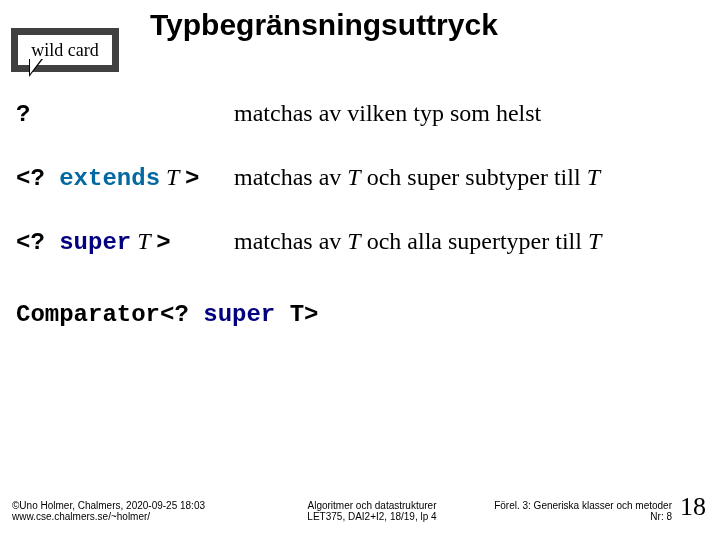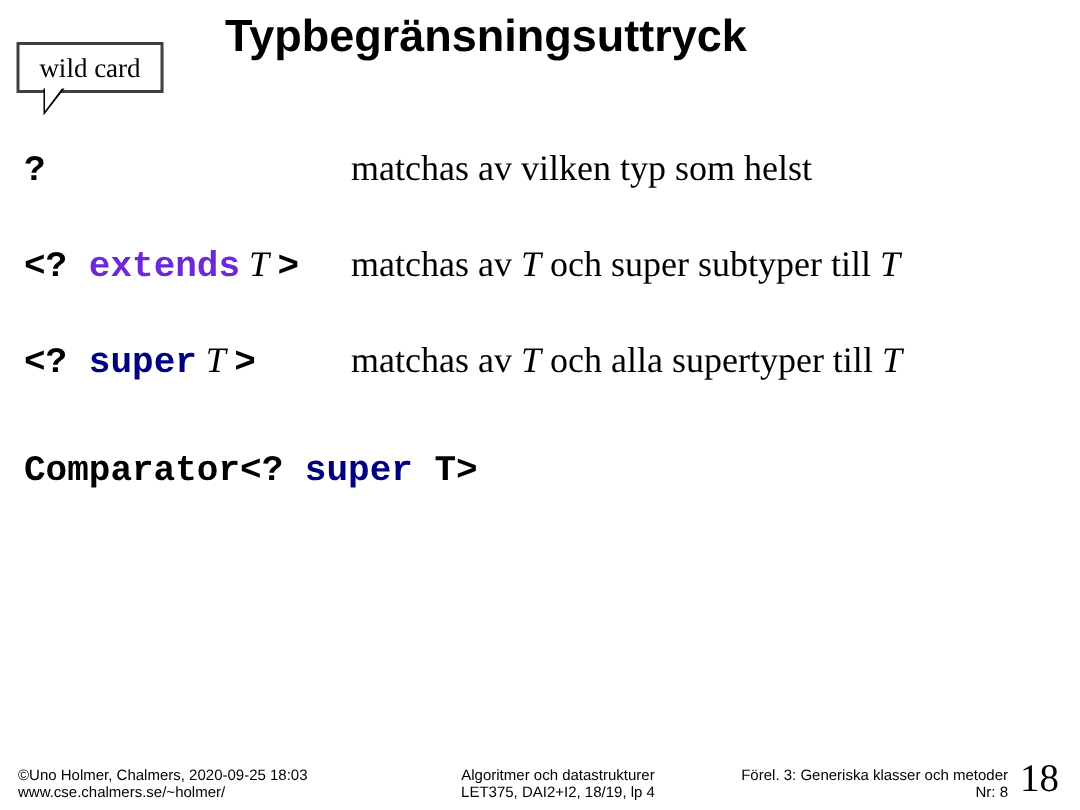--- a/index.html
+++ b/index.html
@@ -28,21 +28,21 @@
     position: absolute;
     left: 4px; top: 4px;
     width: 94px; height: 30px;
     background: #808080;
   }
   .callout .box {
     position: absolute;
     left: 0; top: 0;
     width: 94px; height: 30px;
     background: #fff;
-    border: 2px solid #404040;
+    border: 7px solid #404040;
     font-size: 18px;
     line-height: 30px;
     text-align: center;
     font-family: "Times New Roman", serif;
   }
   .callout .tail {
     position: absolute;
     left: 18px;
     top: 31px;
     width: 0; height: 0;
@@ -80,39 +80,39 @@
     margin-bottom: 36px;
     font-size: 24px;
   }
   .col1 {
     flex: 0 0 218px;
   }
   .col2 {
     flex: 1;
   }
   .mono { font-family: "Courier New", Courier, monospace; font-weight: bold; }
-  .kw-extends { color: #6d28d9; font-family: "Courier New", Courier, monospace; font-weight: bold; }
+  .kw-extends { color: #0369a1; font-family: "Courier New", Courier, monospace; font-weight: bold; }
   .kw-super { color: #000080; font-family: "Courier New", Courier, monospace; font-weight: bold; }
   .Tvar { font-style: italic; font-family: "Times New Roman", serif; font-weight: normal; }
   .example {
     font-size: 24px;
     margin-top: 44px;
   }
   .dia {
     display: inline-block;
     width: 11px; height: 11px;
     background: #000080;
     transform: rotate(45deg);
     margin-right: 6px;
     vertical-align: 1px;
   }
   .footer {
     position: absolute;
     left: 0;
-    bottom: 6px;
+    bottom: 18px;
     width: 720px;
     display: flex;
     align-items: flex-end;
     font-family: Arial, Helvetica, sans-serif;
     font-size: 10px;
     color: #000;
   }
   .fcol { white-space: pre-line; }
   .fcol.left { margin-left: 12px; width: 250px; }
   .fcol.center { width: 220px; text-align: center; }

